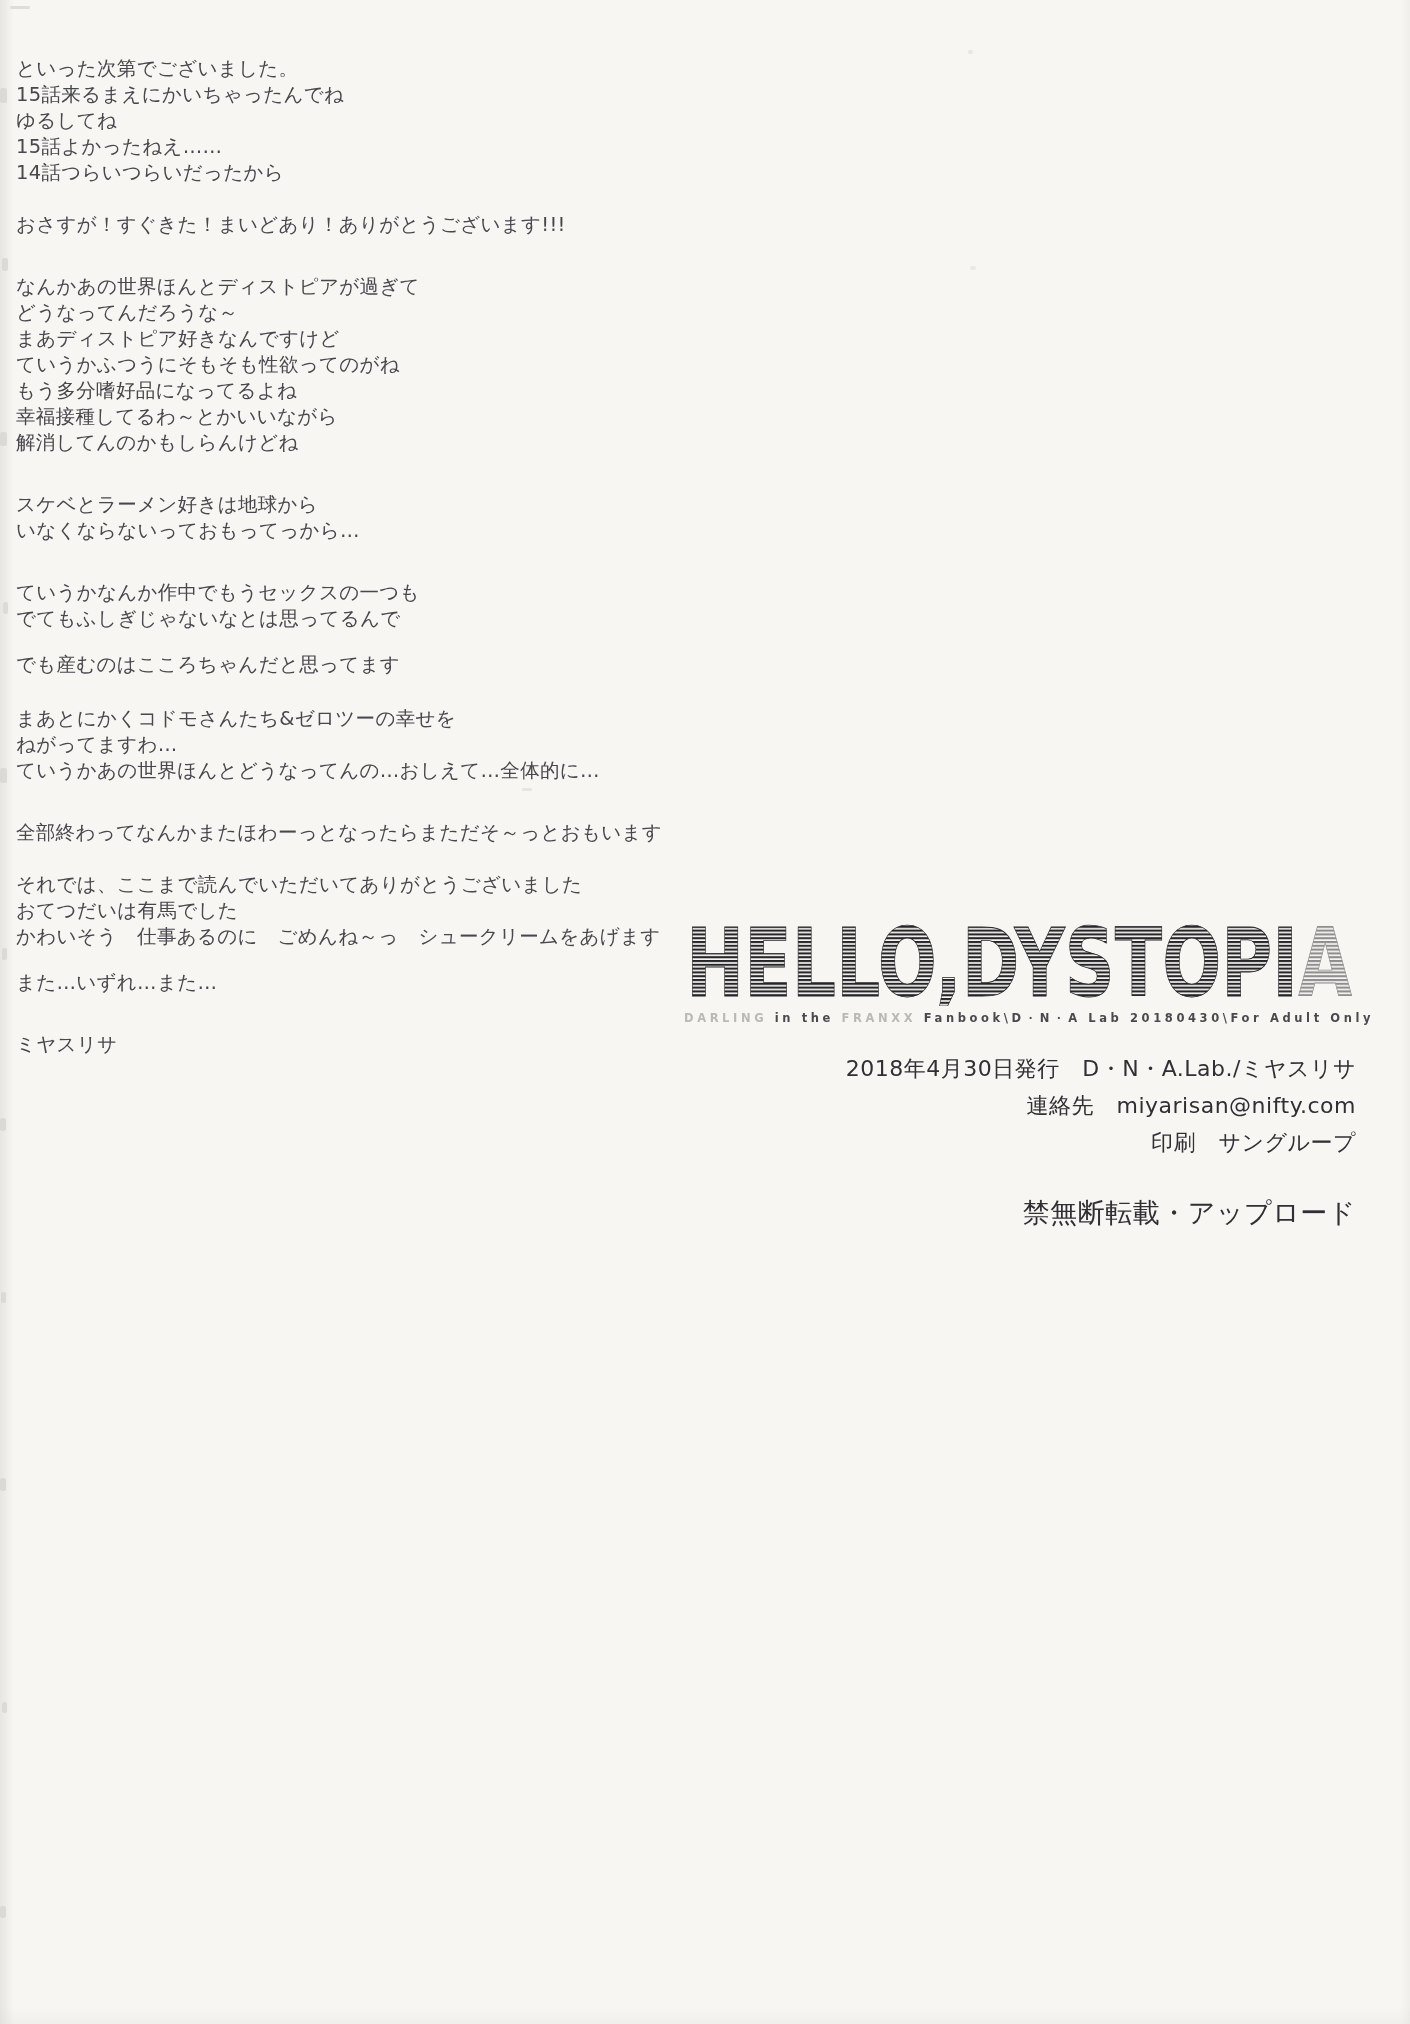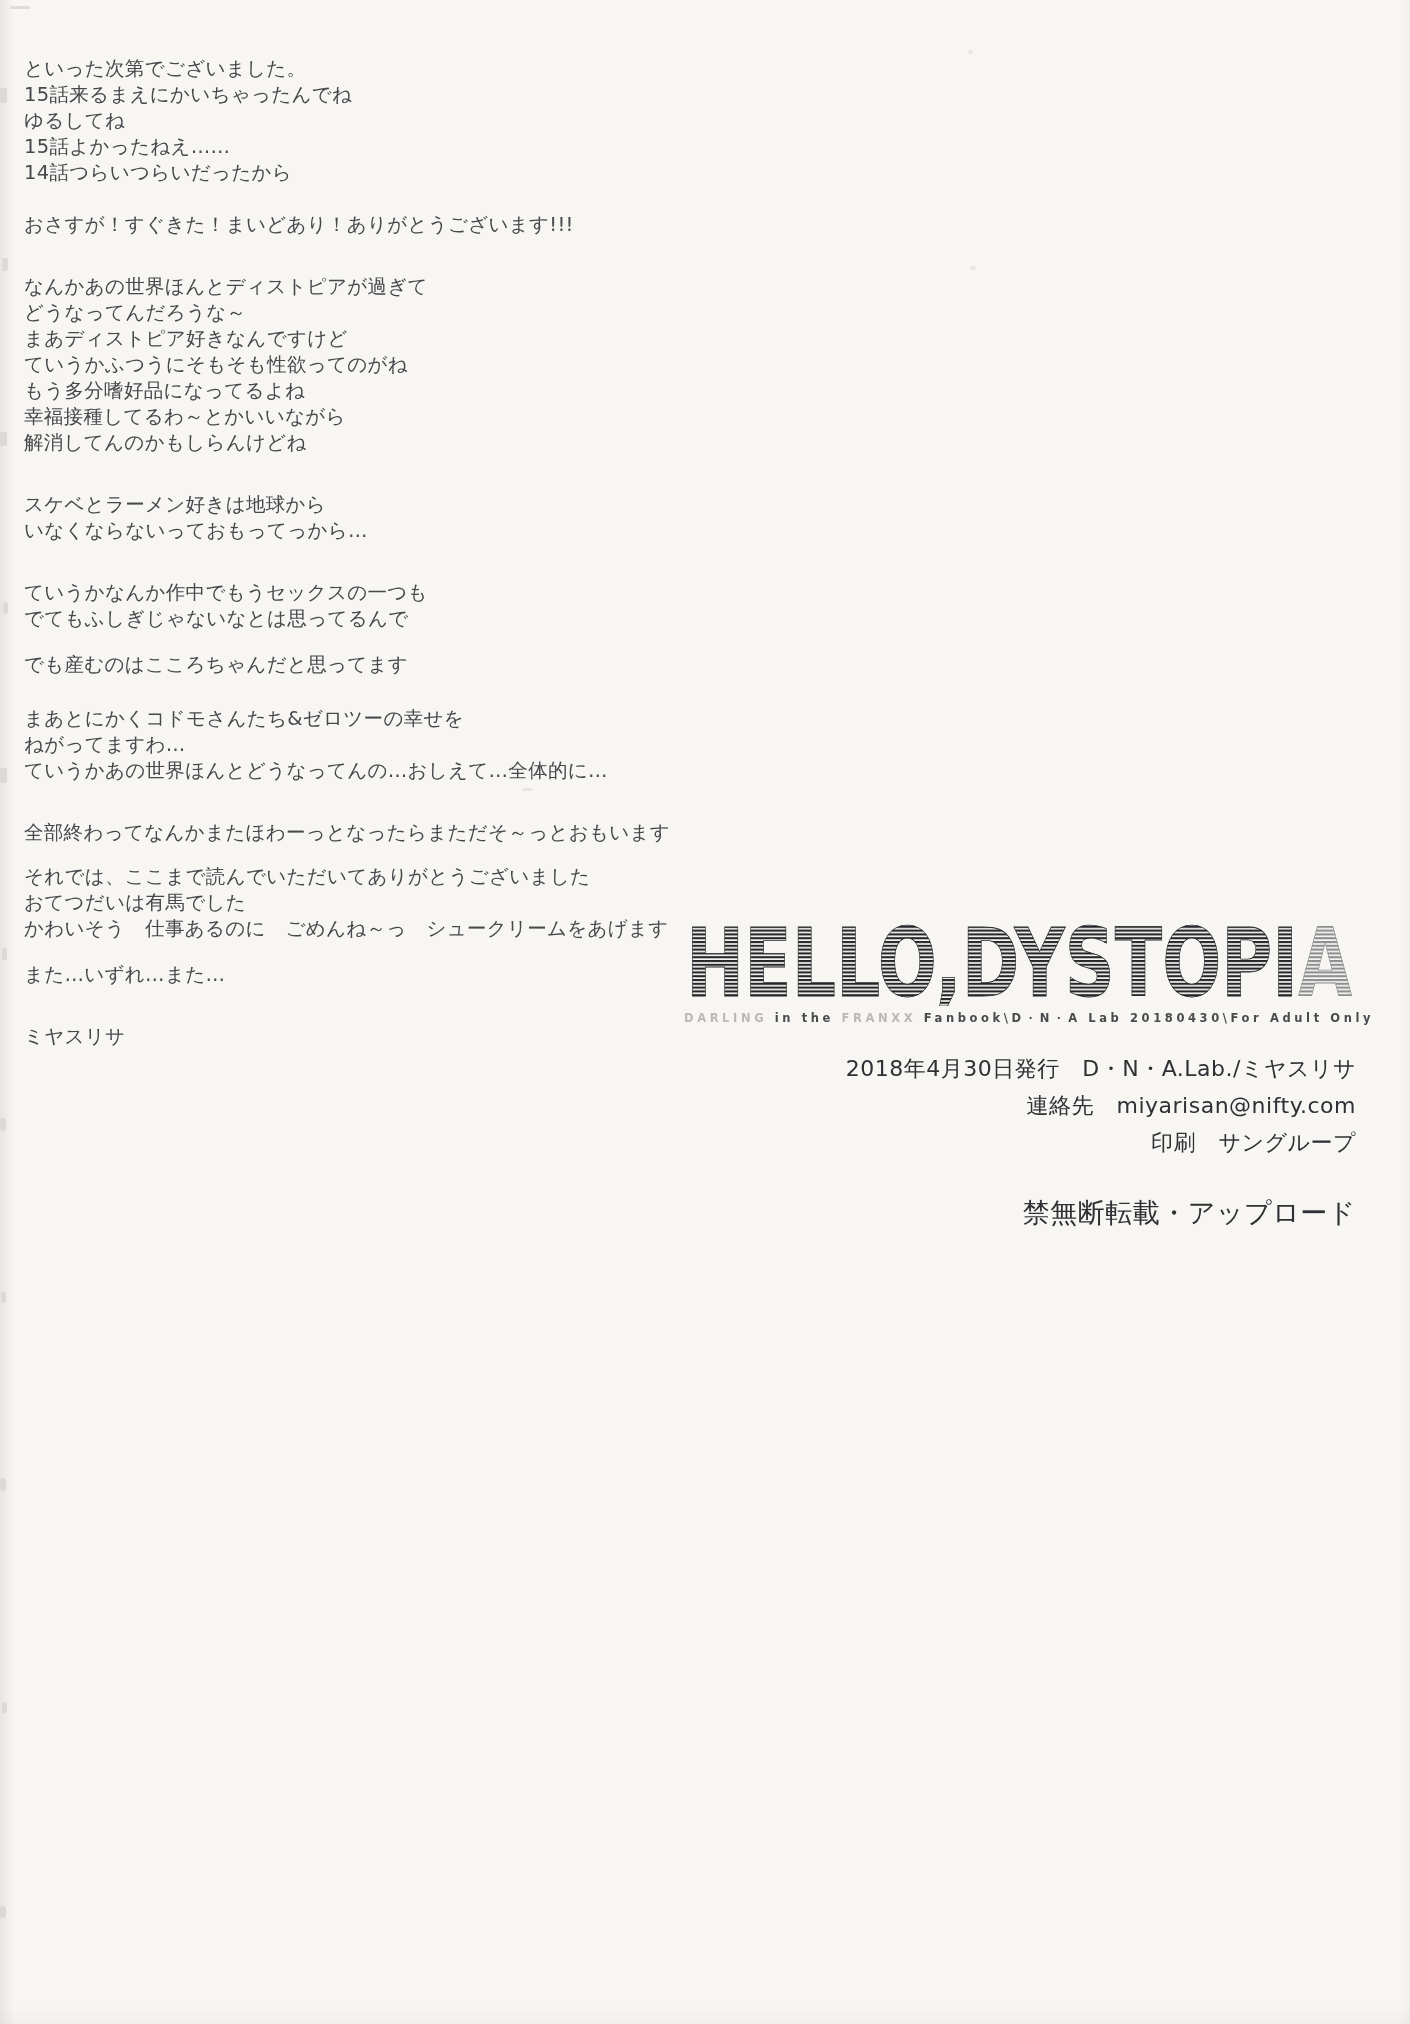--- a/index.html
+++ b/index.html
@@ -25,31 +25,31 @@
   .speck {
     position: absolute;
     background: #d6d4cf;
     border-radius: 2px;
     opacity: 0.75;
   }
 
   
   .afterword {
     position: absolute;
-    left: 24px; top: 56px;
+    left: 16px; top: 56px;
     width: 660px;
     color: #47474c;
     font-size: 19.5px;
     line-height: 26px;
     letter-spacing: 0.3px;
   }
   .afterword .para { margin: 0 0 36px 0; }
   .afterword .para:nth-of-type(4) { margin-bottom: 20px; }
   .afterword .para:nth-of-type(5) { margin-bottom: 28px; }
-  .afterword .para:nth-of-type(7) { margin-bottom: 18px; }
+  .afterword .para:nth-of-type(7) { margin-bottom: 26px; }
   .afterword .para:nth-of-type(8) { margin-bottom: 20px; }
   .signature { margin-top: 20px; }
 
   
   .colophon {
     position: absolute;
     right: 54px; top: 922px;
     width: 720px;
     text-align: right;
     color: #2f2f34;

